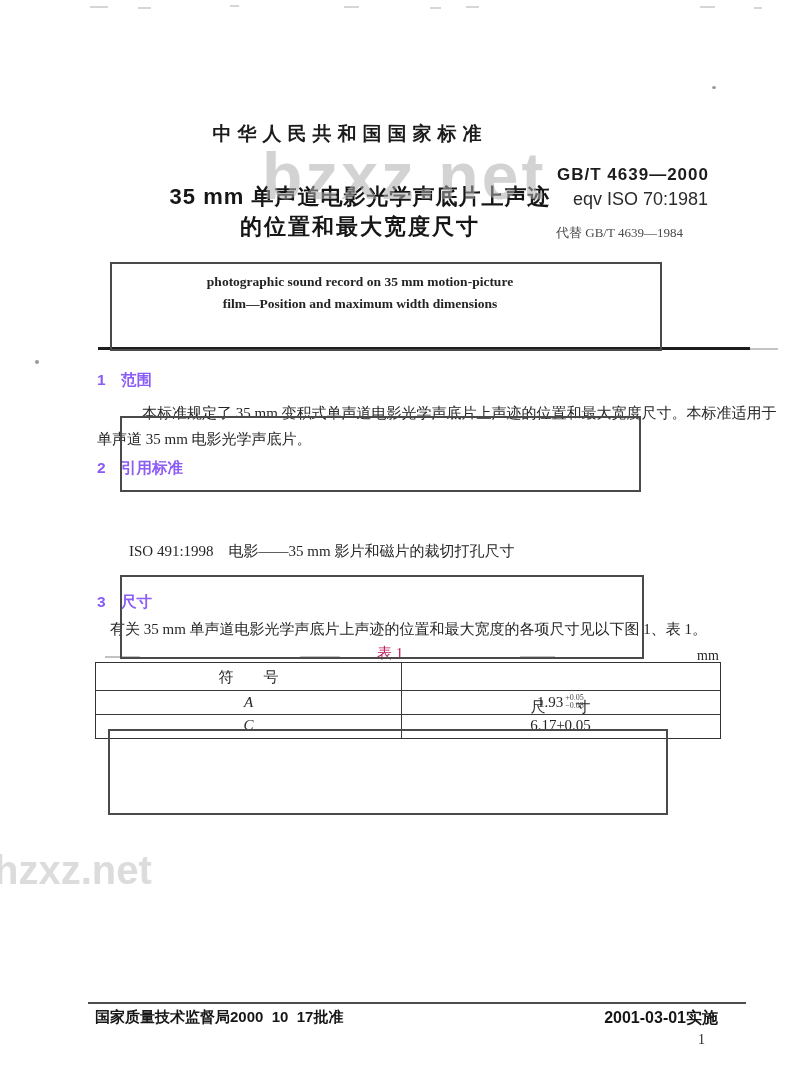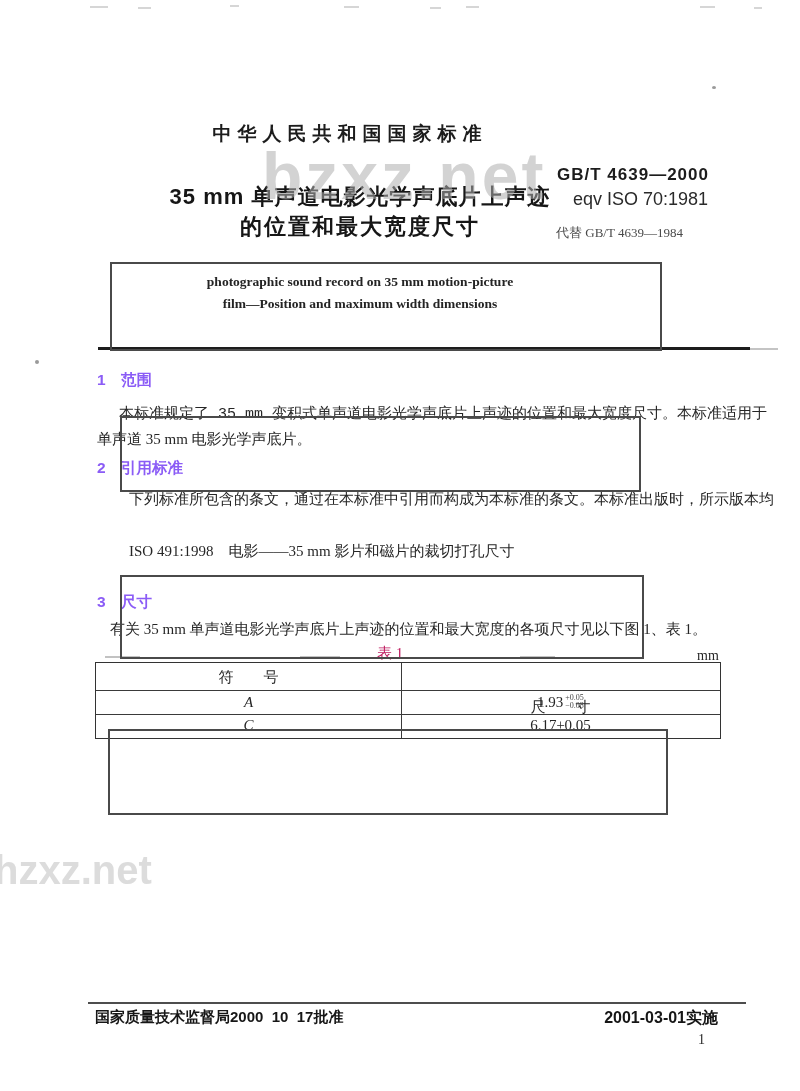--- a/index.html
+++ b/index.html
@@ -35,21 +35,21 @@
   
   .obox{position:absolute;border:2px solid #4a4a4a;background:transparent;z-index:4;}
   .obox1{left:110px;top:262px;width:548px;height:85px;}
   .obox2{left:120px;top:416px;width:517px;height:72px;}
   .obox3{left:120px;top:575px;width:520px;height:80px;}
   .obox4{left:108px;top:729px;width:556px;height:82px;}
   
   .h-sec{font-size:15.5px;color:#8b5cf6;font-weight:bold;font-family:"Liberation Sans","DejaVu Sans",sans-serif;}
   .line{font-size:15px;color:#262626;}
   .sec1-h{left:97px;top:370px;}
-  .s1l1{left:119px;top:404px;font-family:Liberation Mono, monospace;}
+  .s1l1{left:142px;top:404px;}
   .s1l2{left:97px;top:430px;}
   .sec2-h{left:97px;top:458px;}
   .s2l1{left:129px;top:490px;}
   .s2l2{left:97px;top:516px;}
   .s2l3{left:129px;top:542px;}
   .s2l4{left:129px;top:566px;}
   .sec3-h{left:97px;top:592px;}
   .s3l1{left:110px;top:620px;}
   .tbl-caption{left:350px;top:644px;width:80px;font-size:15px;color:#be185d;}
   .tbl-unit{left:697px;top:648px;font-size:14px;color:#262626;}
@@ -105,21 +105,20 @@
   <div class="obox obox4"></div>
 
   <div class="abs rule-heavy"></div>
   <div class="abs rule-heavy-ext"></div>
 
   <div class="abs h-sec sec1-h">1　范围</div>
   <div class="abs line s1l1">本标准规定了 35 mm 变积式单声道电影光学声底片上声迹的位置和最大宽度尺寸。本标准适用于</div>
   <div class="abs line s1l2">单声道 35 mm 电影光学声底片。</div>
 
   <div class="abs h-sec sec2-h">2　引用标准</div>
-  <div class="abs line s2l1">下列标准所包含的条文，通过在本标准中引用而构成为本标准的条文。本标准出版时，所示版本均</div>
   <div class="abs line s2l3">ISO 491:1998　电影——35 mm 影片和磁片的裁切打孔尺寸</div>
 
   <div class="abs h-sec sec3-h">3　尺寸</div>
   <div class="abs line s3l1">有关 35 mm 单声道电影光学声底片上声迹的位置和最大宽度的各项尺寸见以下图 1、表 1。</div>
 
   <div class="abs center tbl-caption">表 1</div>
   <div class="abs tbl-unit">mm</div>
 
   <div class="art2" style="left:105px;top:656px;width:35px;"></div>
   <div class="art2" style="left:175px;top:657px;width:22px;"></div>

